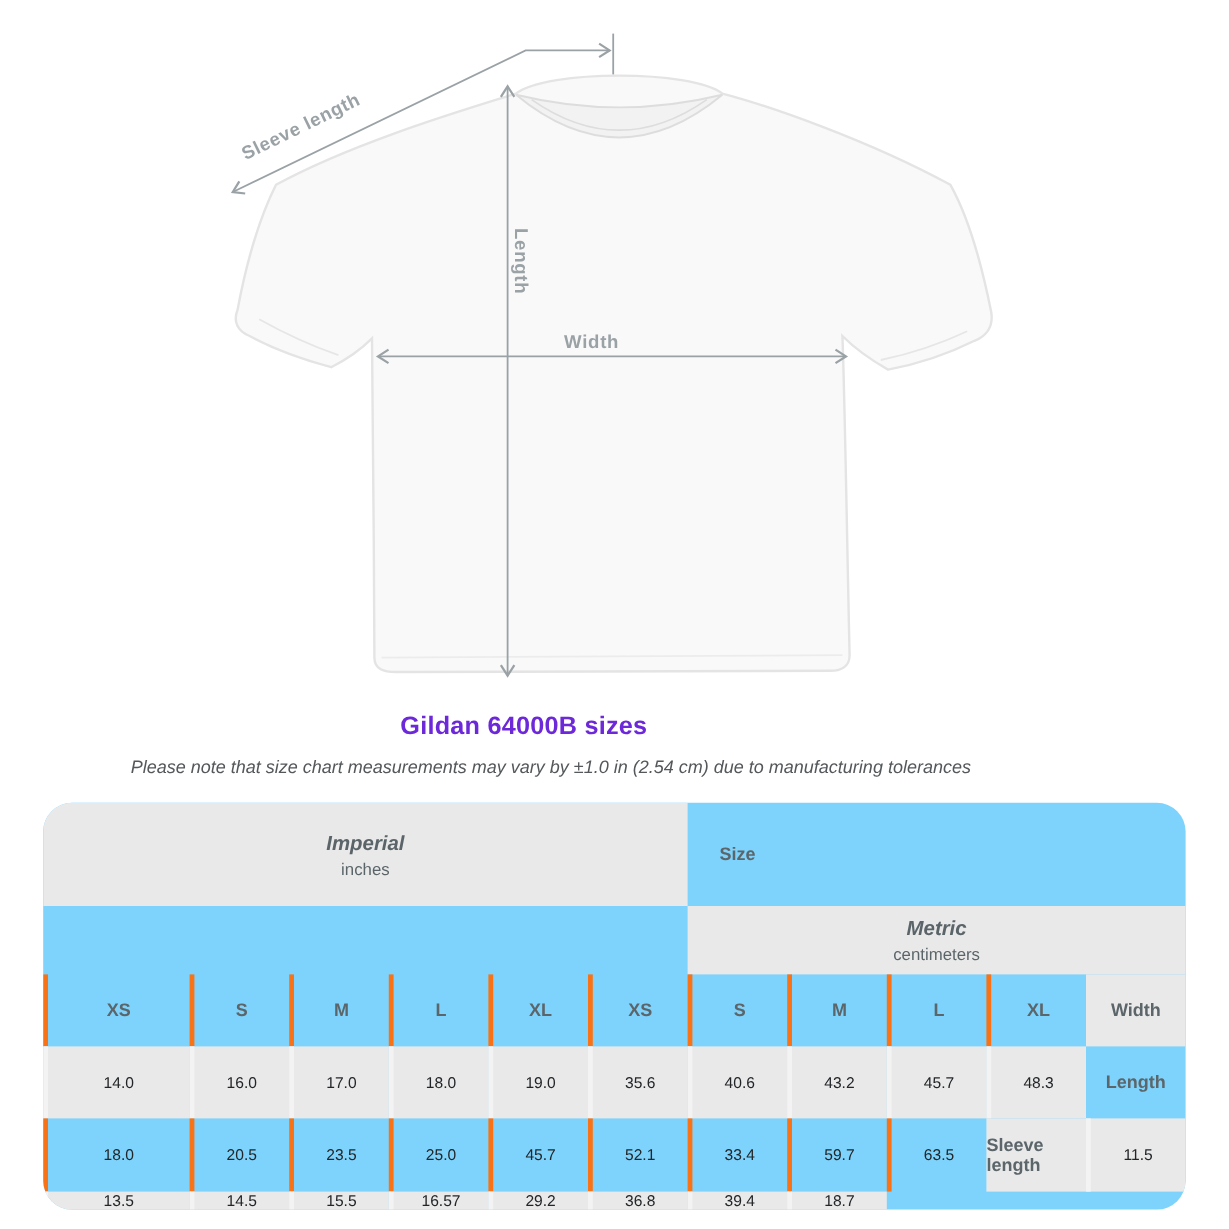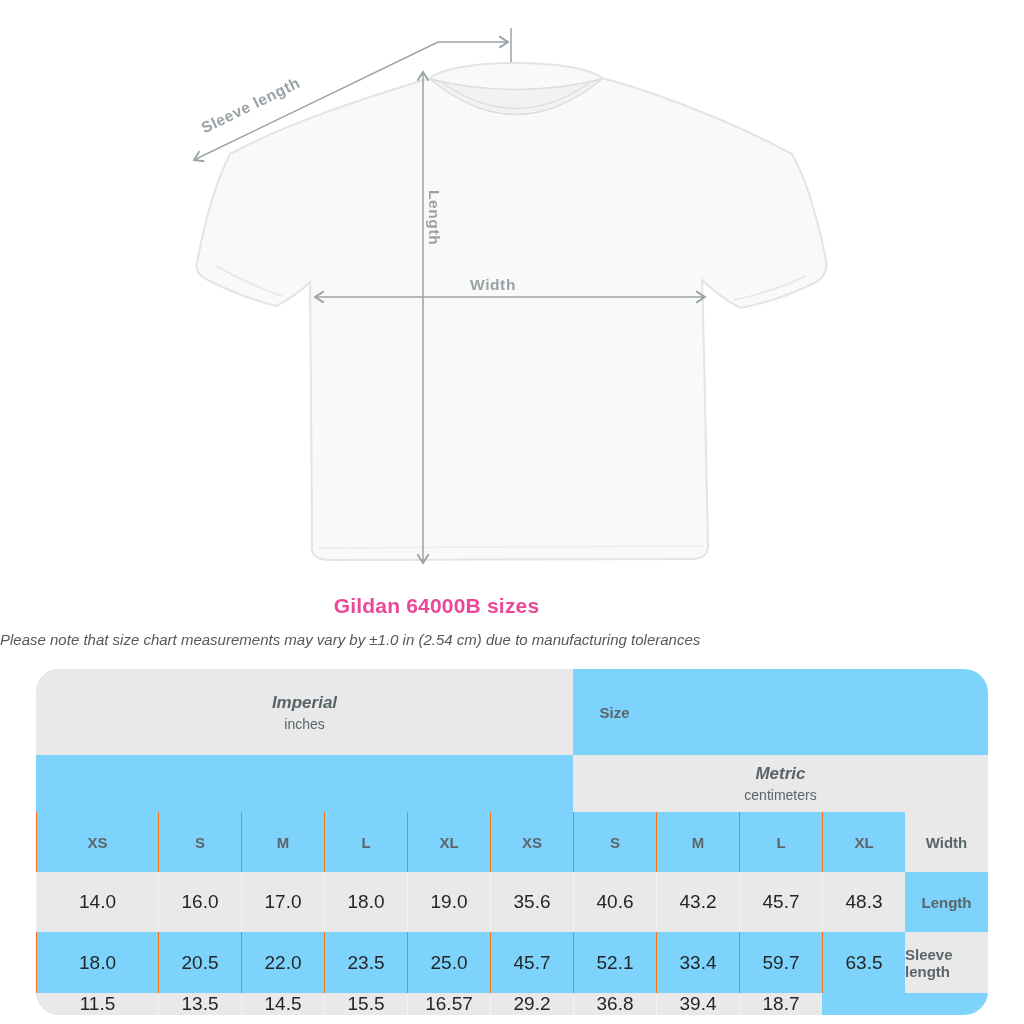--- a/index.html
+++ b/index.html
@@ -4,42 +4,42 @@
 <style>
   html,body{margin:0;padding:0;background:#ffffff;}
   .stage{
     position:relative;width:1024px;height:1024px;background:#ffffff;overflow:hidden;
     font-family:"Liberation Sans","DejaVu Sans",sans-serif;
   }
   svg.diagram{position:absolute;top:0;left:0;display:block;}
 
   .page-title{
     position:absolute;top:594px;left:0;width:873px;text-align:center;
-    font-size:21px;font-weight:700;color:#ec4899;letter-spacing:.2px;
+    font-size:21px;font-weight:700;color:#6d28d9;letter-spacing:.2px;
   }
   .page-subtitle{
-    position:absolute;top:631px;left:0;width:918px;
+    position:absolute;top:631px;left:0;width:918px;text-align:center;
     font-size:15px;font-style:italic;color:#54585b;
   }
 
   .size-table{
     position:absolute;top:669px;left:36px;width:952px;
     display:grid;
     grid-template-columns:122px repeat(10,1fr);
     grid-template-rows:86px 57px 60px 60px 61px;
     border-radius:24px;overflow:hidden;background:#7dd3fc;
   }
   .cell{display:flex;align-items:center;justify-content:center;}
   .shade{background:#e9e9e9;}
   .band-cell{flex-direction:column;gap:3px;background:#e9e9e9;}
   .band-title{font-size:17px;font-weight:700;font-style:italic;color:#5b6569;}
   .band-sub{font-size:14px;color:#5b6569;}
   .lbl{font-size:15px;font-weight:700;color:#5c666a;}
-  .val{font-size:19px;color:#232629;}
-  .vline{border-left:1px solid #f97316;}
+  .val{font-size:13px;color:#232629;}
+  .vline{border-left:4px solid #f97316;}
   .shade.vline{border-left-color:#f3f3f3;}
 </style>
 </head>
 <body>
 
 <div class="stage">
 
   <svg class="diagram" width="1024" height="585" viewBox="0 0 1024 585">
     <defs>
       <marker id="arr" viewBox="0 0 12 12" refX="9" refY="6" markerWidth="10" markerHeight="10" orient="auto-start-reverse">
@@ -122,21 +122,20 @@
     <div class="cell val shade vline">19.0</div>
     <div class="cell val shade vline">35.6</div>
     <div class="cell val shade vline">40.6</div>
     <div class="cell val shade vline">43.2</div>
     <div class="cell val shade vline">45.7</div>
     <div class="cell val shade vline">48.3</div>
 
     <div class="cell lbl">Length</div>
     <div class="cell val vline">18.0</div>
     <div class="cell val vline">20.5</div>
-    <div class="cell val vline">22.0</div>
     <div class="cell val vline">23.5</div>
     <div class="cell val vline">25.0</div>
     <div class="cell val vline">45.7</div>
     <div class="cell val vline">52.1</div>
     <div class="cell val vline">33.4</div>
     <div class="cell val vline">59.7</div>
     <div class="cell val vline">63.5</div>
 
     <div class="cell lbl shade">Sleeve length</div>
     <div class="cell val shade vline">11.5</div>

